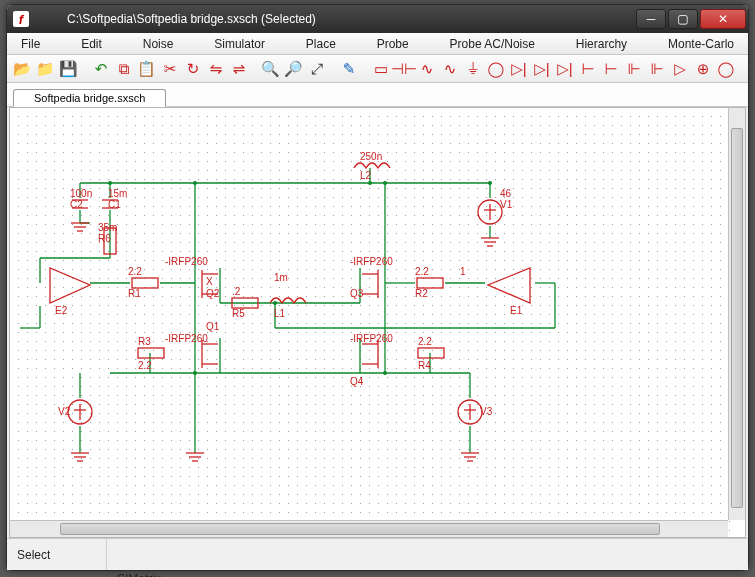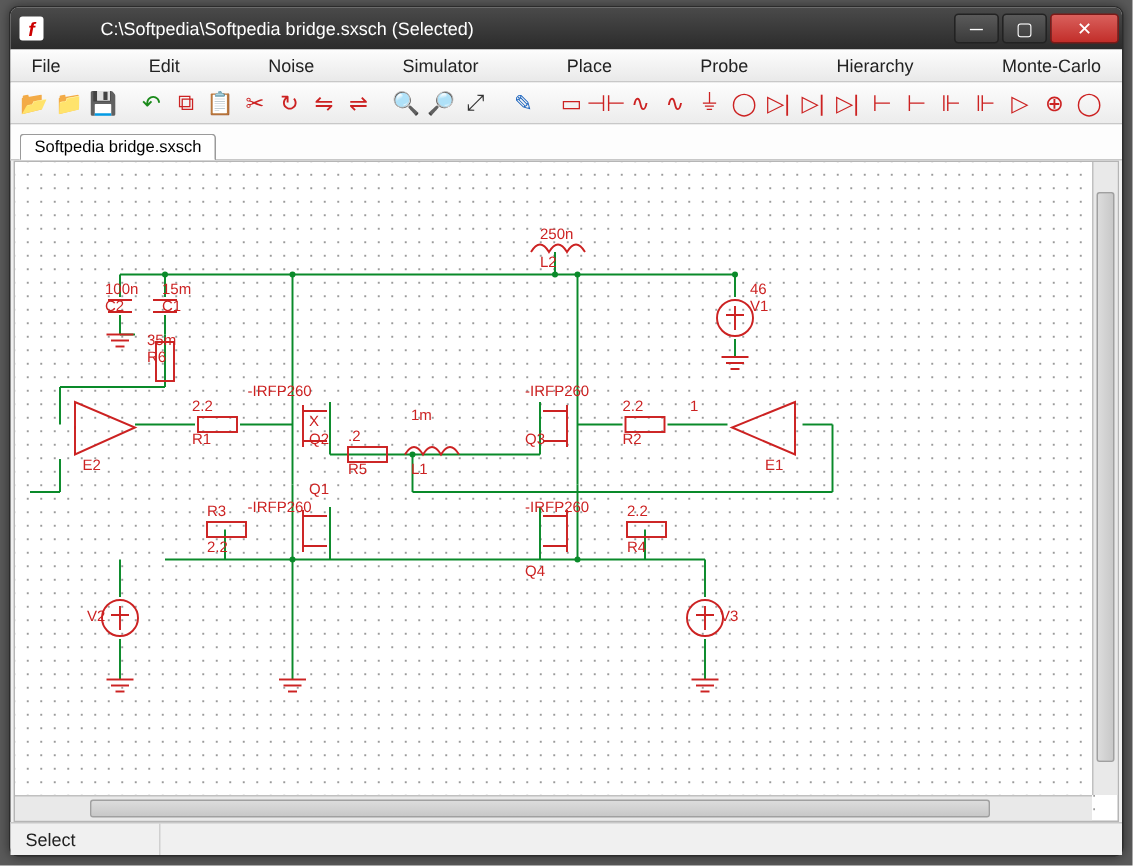--- a/index.html
+++ b/index.html
@@ -98,21 +98,21 @@
   background: #fdfdfd;
   border-bottom: 1px solid #c8c8c8;
   display: flex; align-items: flex-end;
   padding: 0 6px;
 }
 .tab {
   background: #fff;
   border: 1px solid #9a9a9a;
   border-bottom: 1px solid #fff;
   border-radius: 3px 3px 0 0;
-  padding: 2px 9px;
+  padding: 2px 20px;
   font-size: 11px;
   position: relative; top: 1px;
 }
 .canvas-wrap {
   flex: 1;
   background: #fff;
   position: relative;
   overflow: hidden;
   border: 1px solid #b5b5b5;
   margin: 0 2px;
@@ -145,21 +145,21 @@
   border-left: 1px solid #c0c0c0;
 }
 .scroll-v .thumb {
   position: absolute; top: 20px; left: 2px;
   width: 12px; height: 380px;
   background: linear-gradient(90deg,#dcdcdc,#c8c8c8);
   border: 1px solid #a0a0a0;
   border-radius: 2px;
 }
 .statusbar {
-  height: 22px;
+  height: 32px;
   background: #f0f0f0;
   border-top: 1px solid #c8c8c8;
   display: flex; align-items: center;
   font-size: 12px; color: #222;
 }
 .status-cell {
   padding: 0 10px;
   border-right: 1px solid #d0d0d0;
   height: 100%;
   display: flex; align-items: center;
@@ -193,20 +193,21 @@
     </div>
   </div>
 
   <div class="menubar">
     <div class="menu-item">File</div>
     <div class="menu-item">Edit</div>
     <div class="menu-item">Noise</div>
     <div class="menu-item">Simulator</div>
     <div class="menu-item">Place</div>
     <div class="menu-item">Probe</div>
+    <div class="menu-item">Probe AC/Noise</div>
     <div class="menu-item">Hierarchy</div>
     <div class="menu-item">Monte-Carlo</div>
   </div>
 
   <div class="toolbar">
     <div class="tbtn" style="color:#c9a227">📂</div>
     <div class="tbtn" style="color:#c9a227">📁</div>
     <div class="tbtn" style="color:#2a4ec0">💾</div>
     <div class="tbtn sep"></div>
     <div class="tbtn" style="color:#1a8a1a">↶</div>

